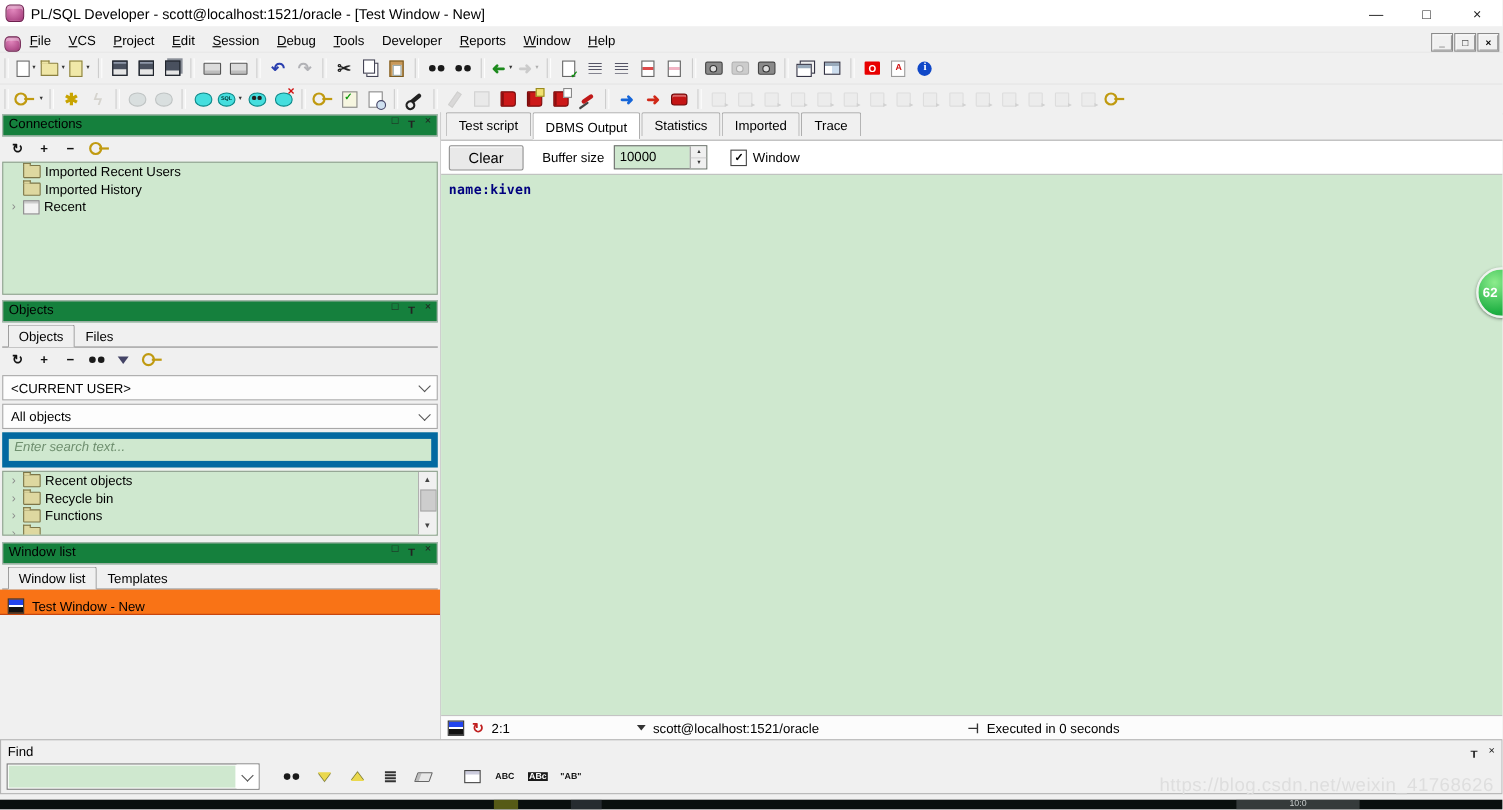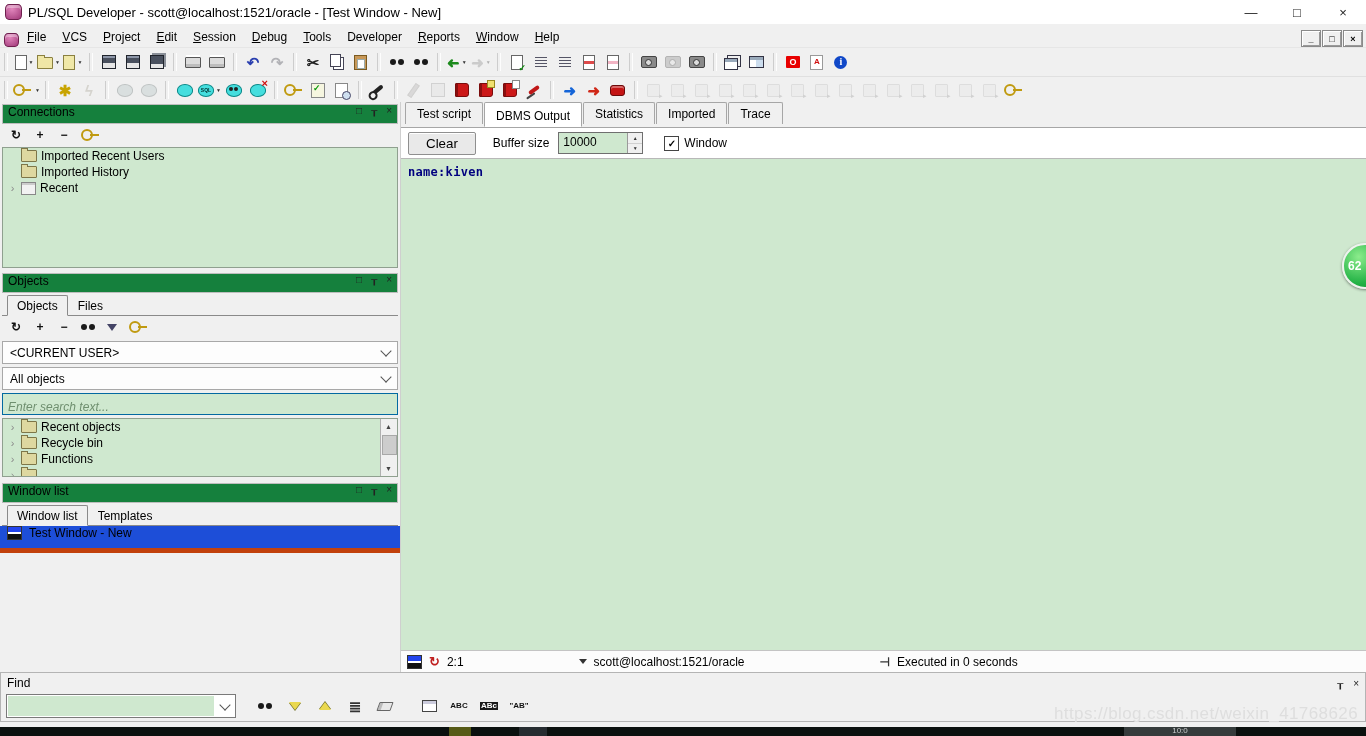--- a/index.html
+++ b/index.html
@@ -94,29 +94,29 @@
   .titem{display:flex;align-items:center;height:16px;padding-left:5px;gap:4px;white-space:nowrap}
   .chevc{width:9px;color:#8a8a8a;font-size:11px;text-align:center}
   .tfold{width:14px;height:10px;background:#ded8a0;border:1px solid #7d7648;border-radius:1px;position:relative;flex:none}
   .tfold::before{content:"";position:absolute;top:-3px;left:-1px;width:5px;height:2px;background:#ded8a0;border:1px solid #7d7648;border-bottom:none}
   .tnote{width:13px;height:11px;background:#f2f2f2;border:1px solid #888;flex:none;box-shadow:inset 0 2px 0 #ccc}
   .ptabs{display:flex;align-items:flex-end;height:22px;border-bottom:1px solid #8a8a8a;padding-left:5px;margin:0 2px}
   .ptab{padding:3px 9px 2px;margin-bottom:-1px;border:1px solid transparent}
   .ptab.active{background:#f0f0f0;border-color:#8a8a8a;border-bottom-color:#f0f0f0;border-radius:2px 2px 0 0}
   .comboflat{height:21px;border:1px solid #a8a8a8;background:#fdfdfd;display:flex;align-items:center;padding:0 7px;margin:3px 2px}
   .chv{margin-left:auto;width:7px;height:7px;border-right:1.5px solid #555;border-bottom:1.5px solid #555;transform:rotate(45deg);margin-top:-4px}
-  .search{margin:3px 2px;height:20px;border:1px solid #0369a1;background:#cfe8cf;display:flex;align-items:flex-end}
+  .search{margin:3px 2px;height:20px;border:6px solid #0369a1;background:#cfe8cf;display:flex;align-items:flex-start}
   .search input{flex:1;border:none;background:transparent;outline:none;padding:0 5px;font:italic 12px "Liberation Sans",sans-serif;color:#3a5a3a}
   .search input::placeholder{color:#6f8f6f;font-style:italic}
   .objtree{height:57px;padding-right:17px}
   .vscroll{position:absolute;right:0;top:0;bottom:0;width:16px;background:#f0f0f0;border-left:1px solid #b0b0b0}
   .sarr{position:absolute;left:0;width:15px;height:15px;display:flex;align-items:center;justify-content:center;font-size:7px;color:#444;background:#f0f0f0}
   .sarr.up{top:0}.sarr.dn{bottom:0}
   .sthumb{position:absolute;left:1px;top:16px;width:13px;height:18px;background:#cdcdcd;border:1px solid #a8a8a8}
-  .wlitem{height:22px;background:#1d4ed8;border-bottom:5px solid #c2410c;display:flex;align-items:flex-start;gap:7px;padding-left:7px}
+  .wlitem{height:22px;background:#f97316;border-bottom:1px solid #c2410c;display:flex;align-items:flex-end;gap:7px;padding-left:7px}
   
   .mainarea{position:absolute;left:401px;top:102px;right:0;bottom:64px;display:flex;flex-direction:column;background:#f0f0f0}
   .mtabs{display:flex;align-items:flex-start;height:25px;padding-left:4px;border-bottom:1px solid #a6a6a6}
   .mtab{padding:4px 11px 3px;border:1px solid #a6a6a6;border-bottom:none;margin-right:1px;margin-bottom:-1px;border-radius:2px 2px 0 0;background:#f0f0f0}
   .mtab.active{background:#fff;border-bottom:1px solid #fff;padding-top:6px}
   .ctrlrow{height:30px;background:#fff;display:flex;align-items:center;gap:9px;padding-left:7px;border-bottom:1px solid #b8b8b8}
   .btn{border:1px solid #8f8f8f;background:#e9e9e9;padding:3px 17px;border-radius:2px;box-shadow:inset 0 1px 0 #fff}
   .spin{display:flex;border:1px solid #6f6f6f;height:20px;align-items:stretch;background:#cfe8cf}
   .spinval{width:60px;padding:2px 4px}
   .spinbtns{display:flex;flex-direction:column;border-left:1px solid #9a9a9a;background:#f0f0f0}

